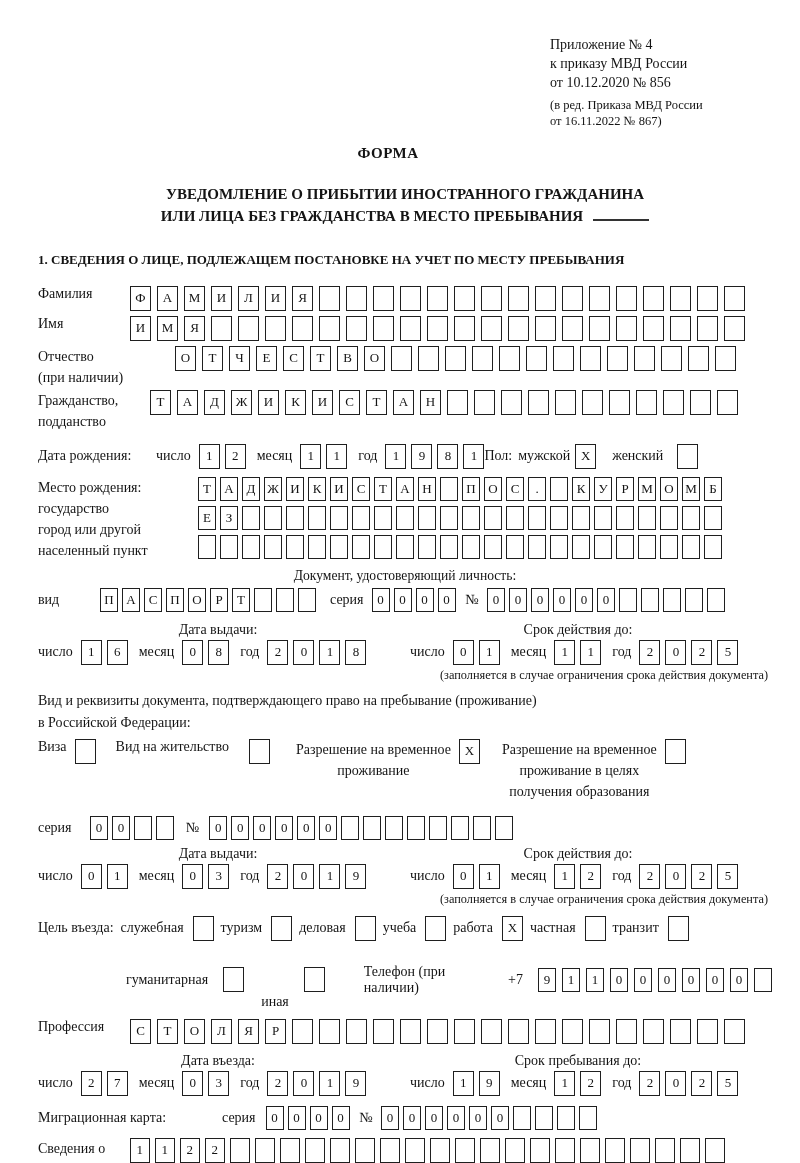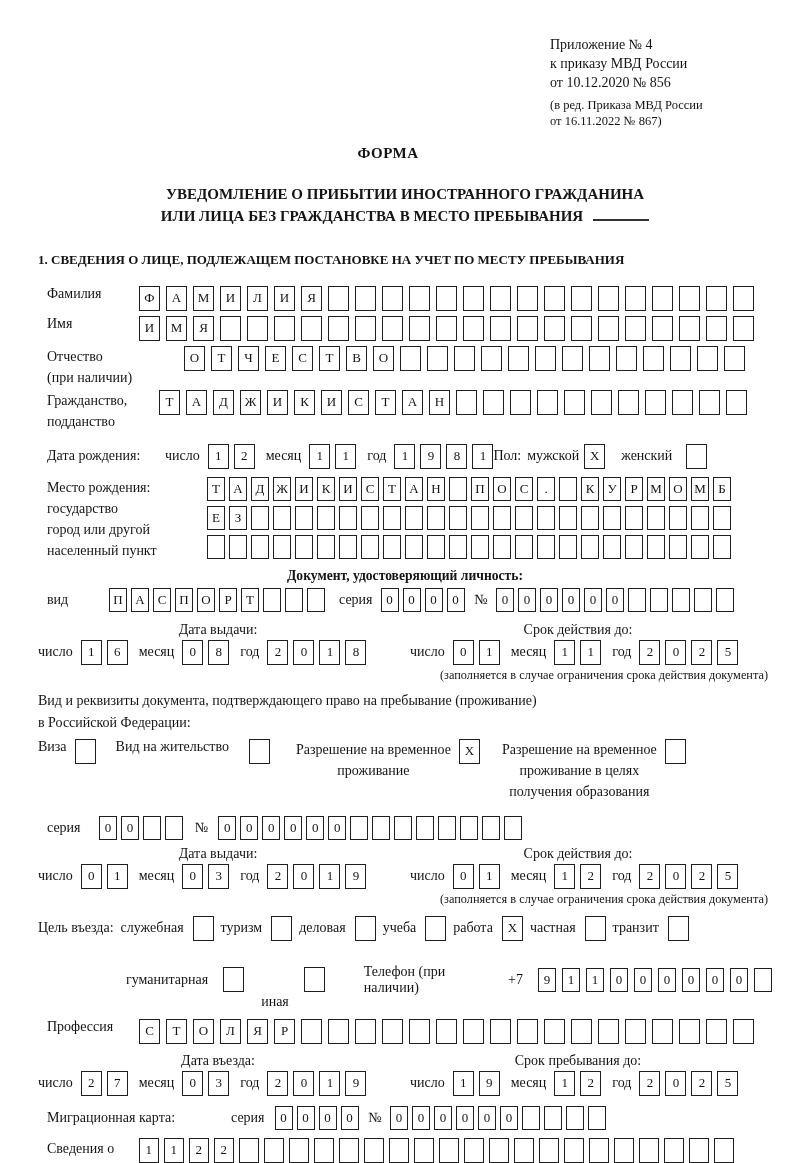--- a/index.html
+++ b/index.html
@@ -13,39 +13,39 @@
   .title{margin-top:22px;text-align:center;font-weight:bold;font-size:15px;line-height:1.45;}
   .uline{display:inline-block;width:56px;border-bottom:2px solid #333;margin-left:10px;vertical-align:baseline;}
   .sect{margin-top:24px;font-weight:bold;font-size:13px;text-align:left;}
   
   .cell{display:inline-flex;box-sizing:content-box;width:19px;height:23px;border:1.6px solid #1f1f1f;
         align-items:center;justify-content:center;font-size:13px;background:#fff;flex:0 0 auto;}
   .boxrow{display:flex;gap:6px;}
   .boxrow.n{gap:4px;} .boxrow.n .cell{width:16px;height:22px;}
   .boxrow.rep{gap:5.5px;} .boxrow.rep .cell{width:17.5px;}
   .row{display:flex;align-items:flex-start;margin-top:5px;}
-  .lab{flex:0 0 auto;margin-left:9px;}
+  .lab{flex:0 0 auto;}
   .w92{width:92px;} .w137{width:137px;} .w112{width:112px;} .w160{width:160px;}
   .stack{display:flex;flex-direction:column;gap:5px;}
   .lh{line-height:1.5;}
   .dgroup{display:flex;align-items:center;gap:5px;flex:0 0 auto;}
   .dgroup .dlab{margin:0 3px 0 6px;}
   .dgroup .dlab:first-child{margin-left:0;}
   .datehead{display:flex;margin-top:10px;}
   .datehead span{display:block;}
   .dh-left{width:360px;text-align:center;}
   .dh-right{width:360px;text-align:center;}
   .daterow{display:flex;margin-top:2px;align-items:center;}
   .daterow .left{width:372px;}
   .note-right{text-align:right;padding-right:4px;font-size:12.3px;margin-top:3px;}
   .opts{display:flex;align-items:flex-start;margin-top:8px;}
   .opt{display:flex;align-items:flex-start;gap:8px;}
   .opt .txt{text-align:center;line-height:1.5;}
   .center{text-align:center;}
-  .bold{font-weight:bold;}
+  .bold{font-weight:normal;}
   .purpose-line{display:flex;align-items:center;gap:7px;margin-top:9px;flex-wrap:nowrap;}
   .purpose-line .cell{margin-left:2px;}
 </style>
 </head>
 <body>
 
 <div class="page">
 
   <div class="appendix">
     <div>Приложение № 4</div>

